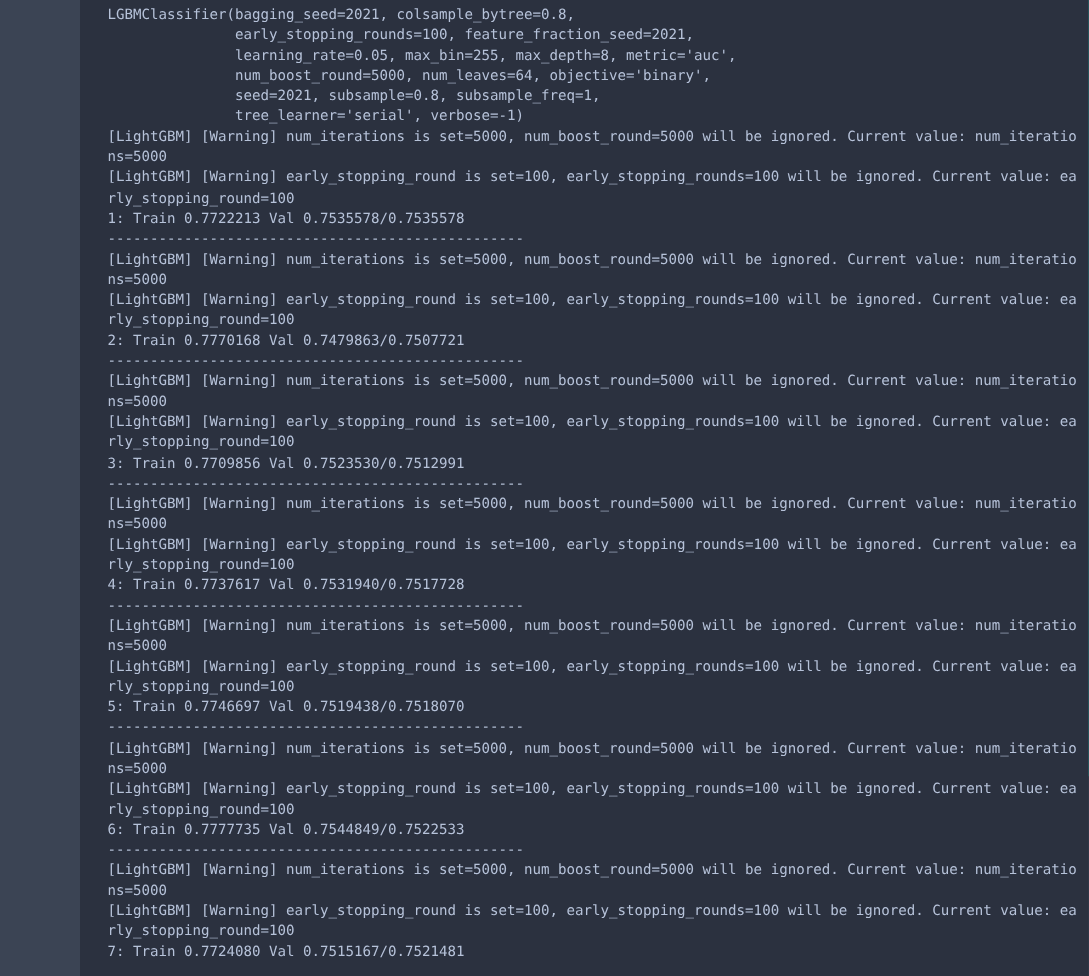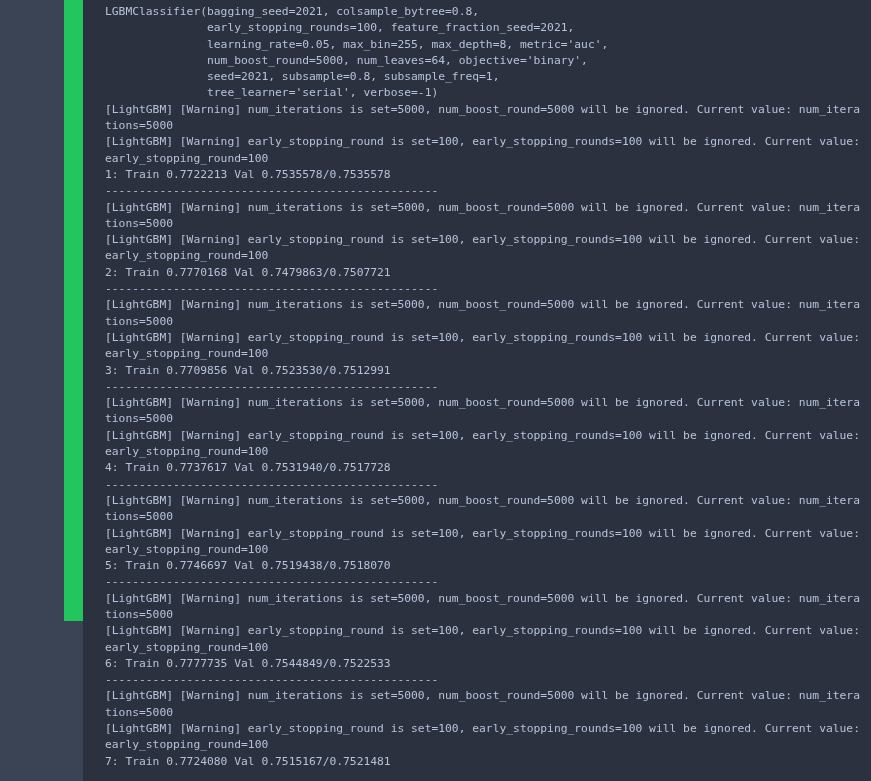--- a/index.html
+++ b/index.html
@@ -13,22 +13,21 @@
     height: 781px;
     overflow: hidden;
     font-family: "DejaVu Sans Mono", "Liberation Mono", monospace;
   }
   #cell {
     position: relative;
     width: 871px;
     height: 621px;
     display: flex;
     flex-direction: row;
-    background: #22c55e;
-    gap: 19px;
+    background: #14b8a6;
   }
   #gutter {
     width: 64px;
     min-width: 64px;
     height: 781px;
     background: #3b4454;
   }
   #output-panel {
     position: relative;
     flex: 1 1 auto;

